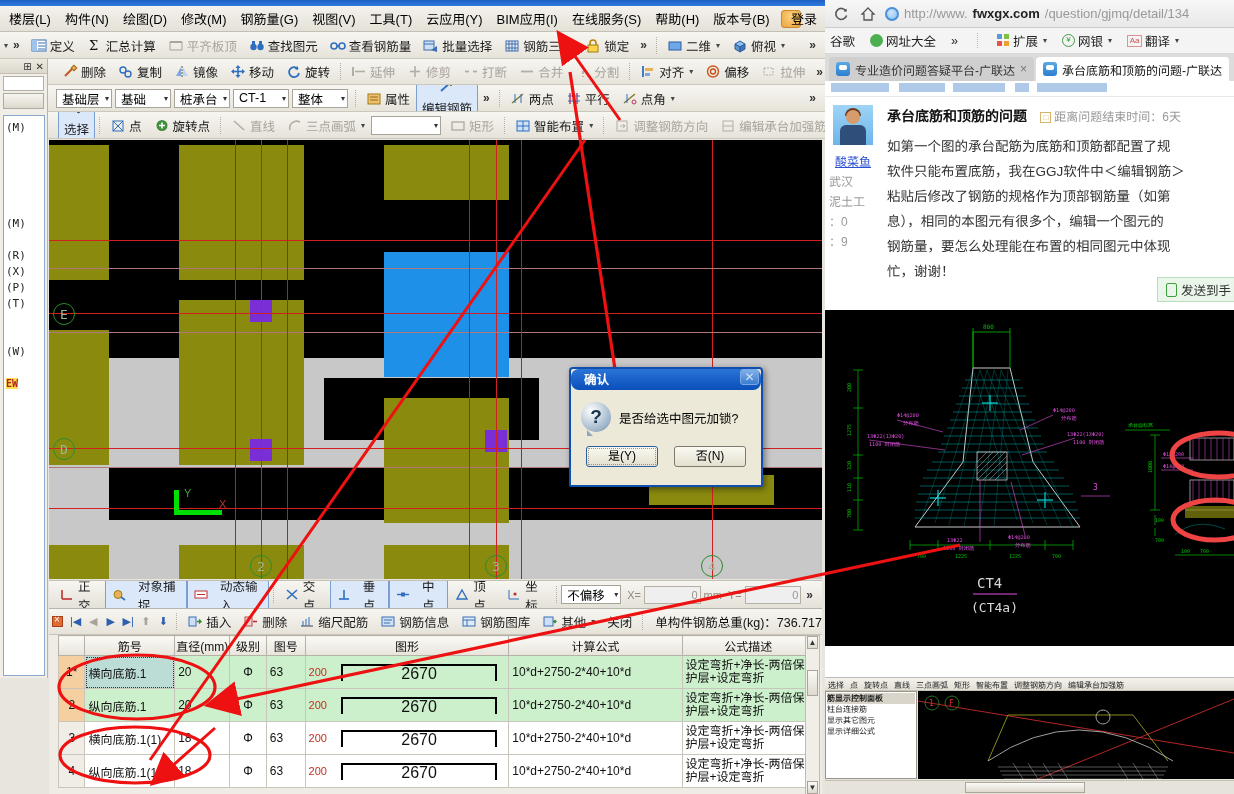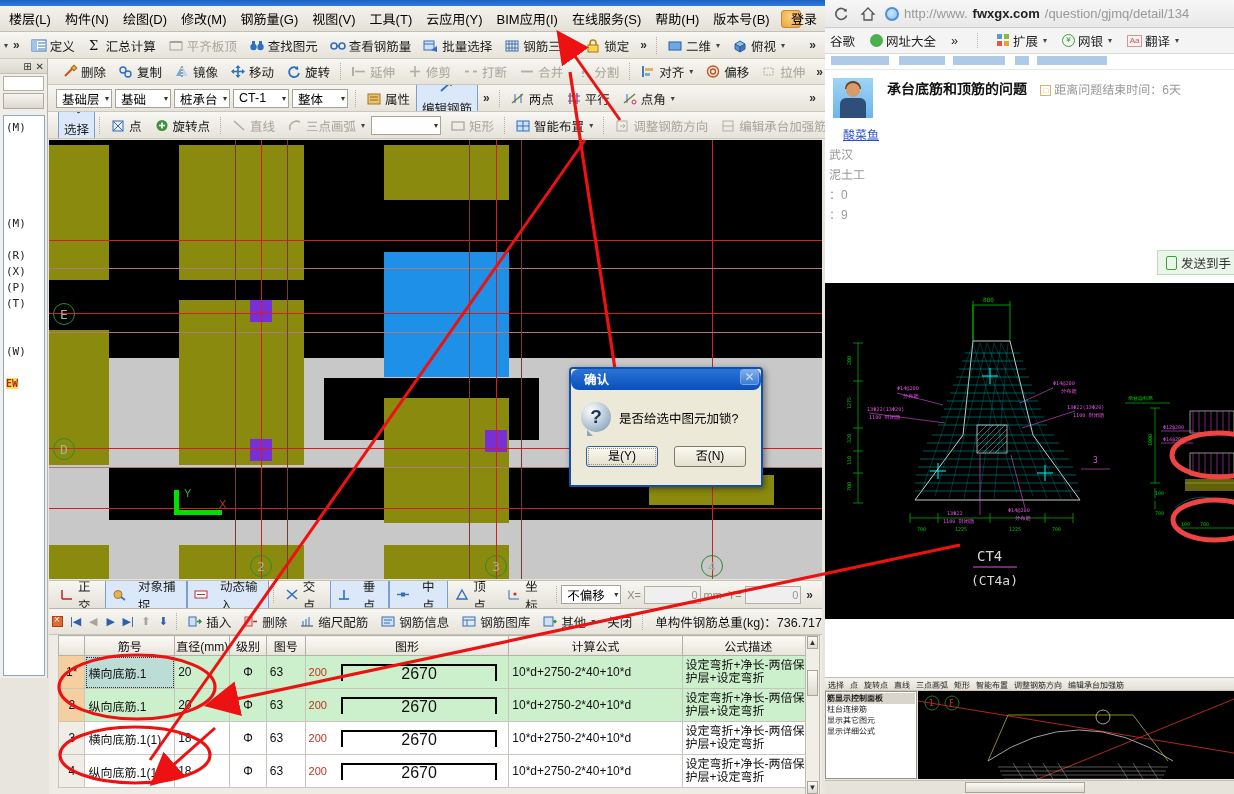--- a/index.html
+++ b/index.html
@@ -201,21 +201,21 @@
   .qbody { position: relative; height: 213px; background: #fff; display: flex; padding: 8px 0 0 0; }
   .qleft { width: 62px; flex: 0 0 62px; padding-left: 2px; font-size: 12px; color: #777; }
   .qavatar { width: 40px; height: 40px; margin-left: 6px;
              background: linear-gradient(#9fd4f6,#6cb5ea); position: relative; overflow: hidden; }
   .qavatar .head { position: absolute; left: 13px; top: 5px; width: 14px; height: 14px;
                    border-radius: 50%; background: #d89b6a; }
   .qavatar .hair { position: absolute; left: 12px; top: 3px; width: 16px; height: 8px;
                    border-radius: 8px 8px 0 0; background: #6b3a1e; }
   .qavatar .body { position: absolute; left: 7px; top: 20px; width: 26px; height: 20px;
                    border-radius: 6px 6px 0 0; background: #2f4f7a; }
-  .quser { color: #2a4fd0; text-decoration: underline; font-size: 12px; margin: 7px 0 3px 16px; }
+  .quser { color: #2a4fd0; text-decoration: underline; font-size: 12px; margin: 7px 0 3px 8px; }
   .qmeta { color: #999; font-size: 12px; margin: 3px 0 0 2px; }
   .qmain { flex: 1; padding-right: 0; overflow: hidden; }
   .qtitle { font-size: 14px; font-weight: bold; color: #111; display: inline-block; }
   .qdeadline { font-size: 12px; color: #999; margin-left: 10px; }
   .qdeadline .cal { display: inline-block; width: 11px; height: 11px; border: 1px solid #d9b36a;
                     color: #d9b36a; font-size: 8px; text-align: center; line-height: 9px;
                     vertical-align: middle; margin-right: 3px; }
   .qtext { margin-top: 9px; font-size: 13.5px; line-height: 25px; color: #333; white-space: nowrap; }
   .sendmobile { position: absolute; right: -6px; bottom: 8px; height: 25px;
                 background: #eaf6ea; border: 1px solid #bcddbc; display: flex; align-items: center;
@@ -1106,20 +1106,31 @@
         <span>网银</span>
         <span class="ddarrow">▾</span>
       </span>
       <span class="bm">
         <span style="display:inline-block;width:15px;height:12px;border:1px solid #e09090;color:#d05050;font-size:8px;text-align:center;line-height:10px">Aa</span>
         <span>翻译</span>
         <span class="ddarrow">▾</span>
       </span>
     </div>
 
+    <div class="tabbar">
+      <div class="btab">
+        <span class="tabfav"></span>
+        <span>专业造价问题答疑平台-广联达</span>
+        <span class="tabx">×</span>
+      </div>
+      <div class="btab active">
+        <span class="tabfav"></span>
+        <span>承台底筋和顶筋的问题-广联达</span>
+      </div>
+    </div>
 
     <div class="pagestrip">
       <span class="blue" style="left:6px;  width:58px"></span>
       <span class="blue" style="left:74px; width:46px"></span>
       <span class="blue" style="left:128px;width:52px"></span>
       <span class="blue" style="left:190px;width:14px"></span>
       <span class="blue" style="left:212px;width:70px"></span>
     </div>
 
 
@@ -1134,20 +1145,28 @@
         <div class="qmeta">武汉</div>
         <div class="qmeta">泥土工</div>
         <div class="qmeta">：0</div>
         <div class="qmeta">：9</div>
       </div>
       <div class="qmain">
         <span class="qtitle">承台底筋和顶筋的问题</span>
         <span class="qdeadline">
           <span class="cal">□</span><span>距离问题结束时间：6天</span>
         </span>
+        <div class="qtext">
+          <div>如第一个图的承台配筋为底筋和顶筋都配置了规</div>
+          <div>软件只能布置底筋，我在GGJ软件中＜编辑钢筋＞</div>
+          <div>粘贴后修改了钢筋的规格作为顶部钢筋量（如第</div>
+          <div>息），相同的本图元有很多个，编辑一个图元的</div>
+          <div>钢筋量，要怎么处理能在布置的相同图元中体现</div>
+          <div>忙，谢谢！</div>
+        </div>
       </div>
       <div class="sendmobile">
         <span class="phone"></span>
         <span>发送到手</span>
       </div>
     </div>
 
     <div class="cadimg">
       <svg width="409" height="336" viewBox="0 0 409 336">
         <rect width="409" height="336" fill="#000"></rect>

